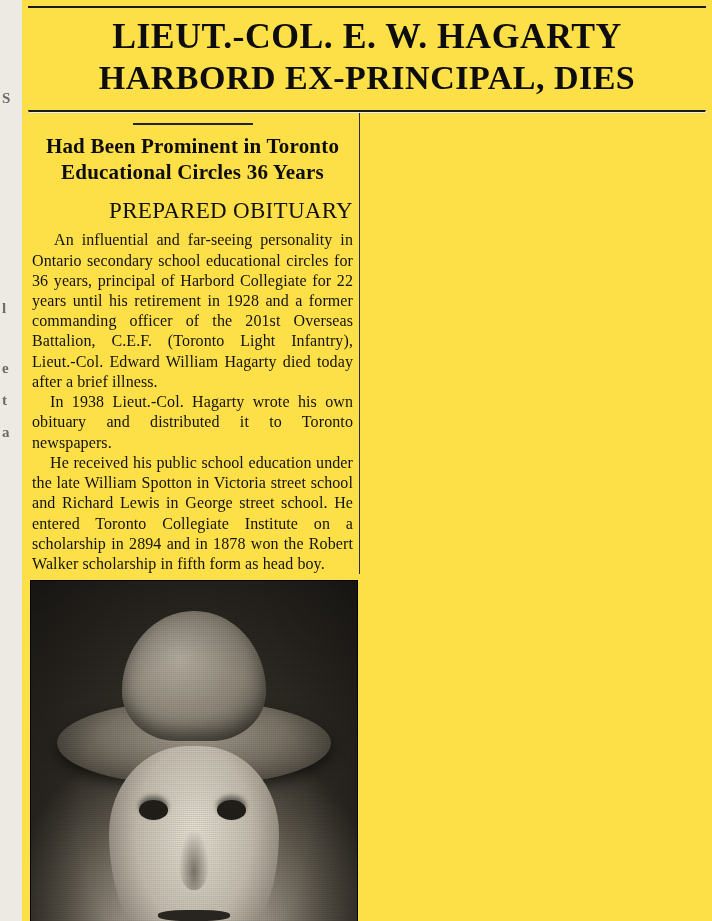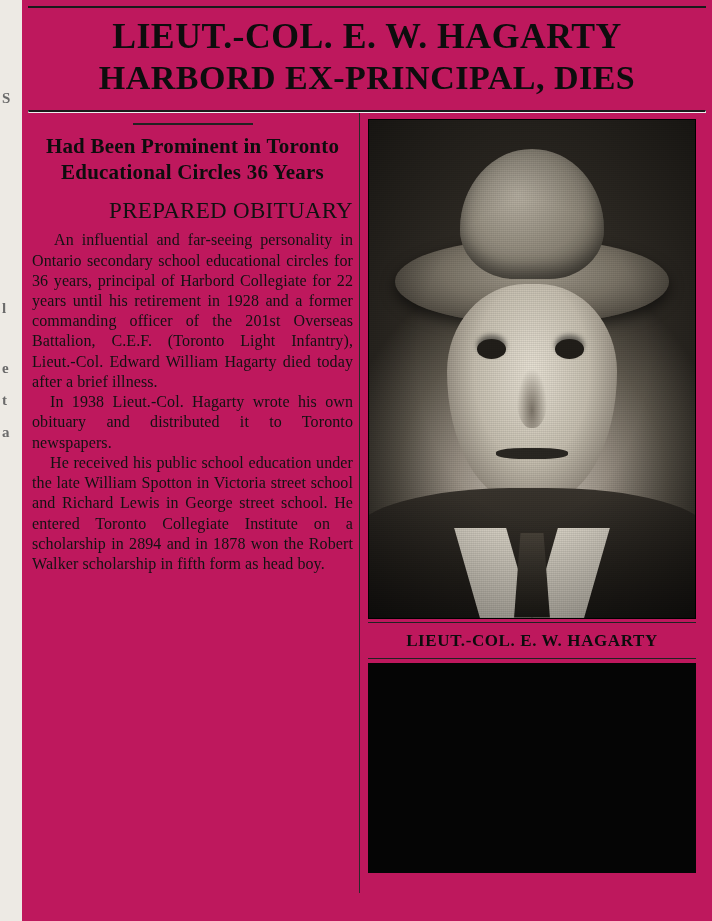--- a/index.html
+++ b/index.html
@@ -42,21 +42,21 @@
     font-weight: bold;
   }
 
   
   .article {
     position: absolute;
     left: 22px;
     top: 0;
     width: 690px;
     height: 921px;
-    background: #be185d;
+    background: #fde047;
   }
 
   .rule {
     border: 0;
     border-top: 2px solid #1a1a1a;
     margin: 0;
   }
 
   .headline-wrap {
     padding: 10px 8px 4px 8px;
@@ -84,20 +84,21 @@
   .hrule-main {
     margin: 9px 6px 0 6px;
     border-top: 2px solid #1a1a1a;
   }
 
   
   .cols {
     display: flex;
     padding: 0;
     height: 780px;
+    flex-direction: column;
   }
   .col-left {
     width: 338px;
     padding: 0 6px 0 10px;
     box-sizing: border-box;
     border-right: 1px solid #2a2a2a;
   }
   .col-right {
     width: 344px;
     box-sizing: border-box;

